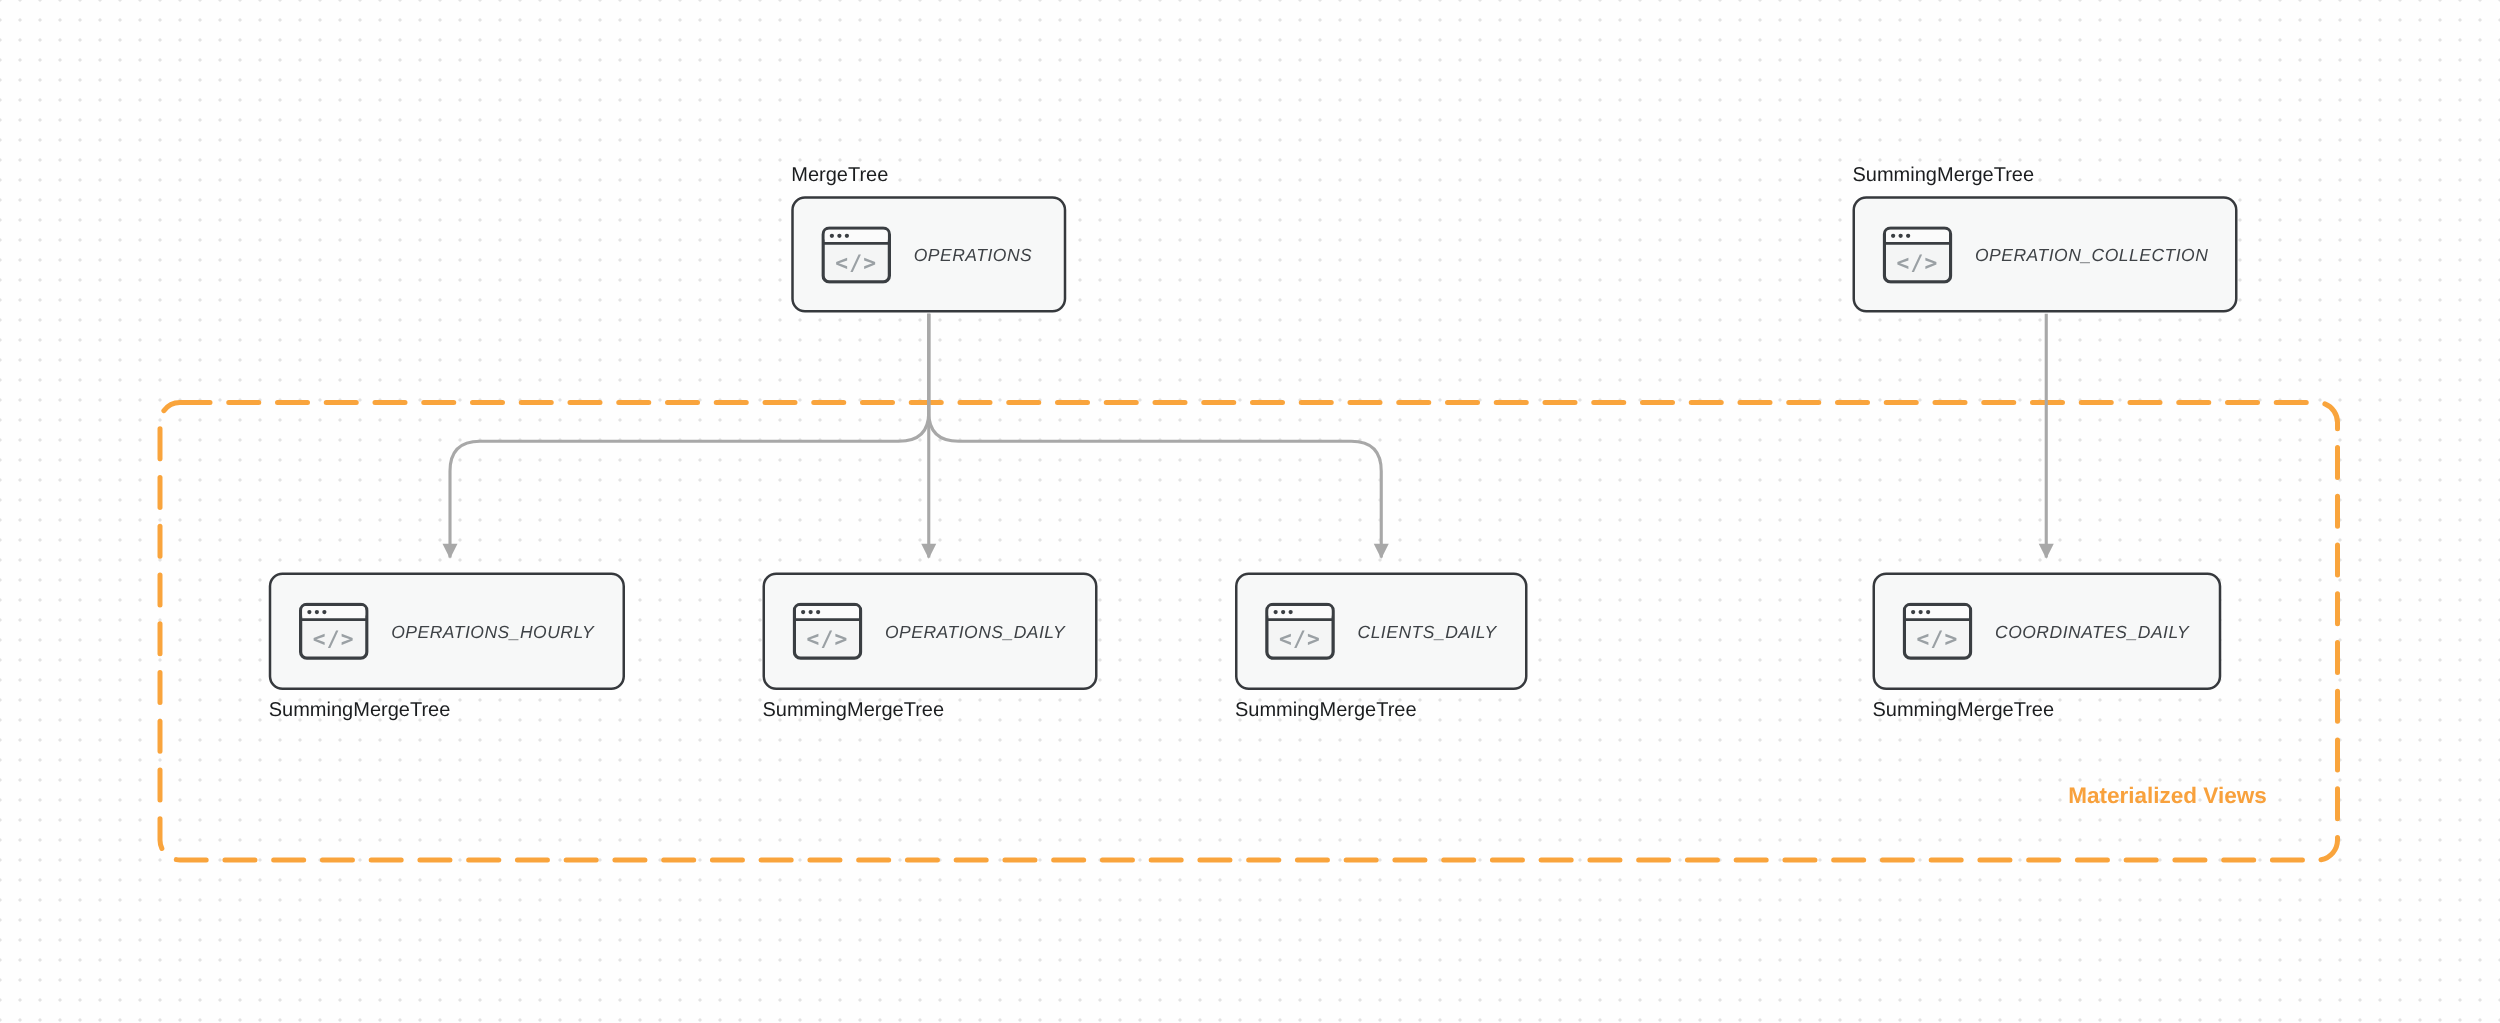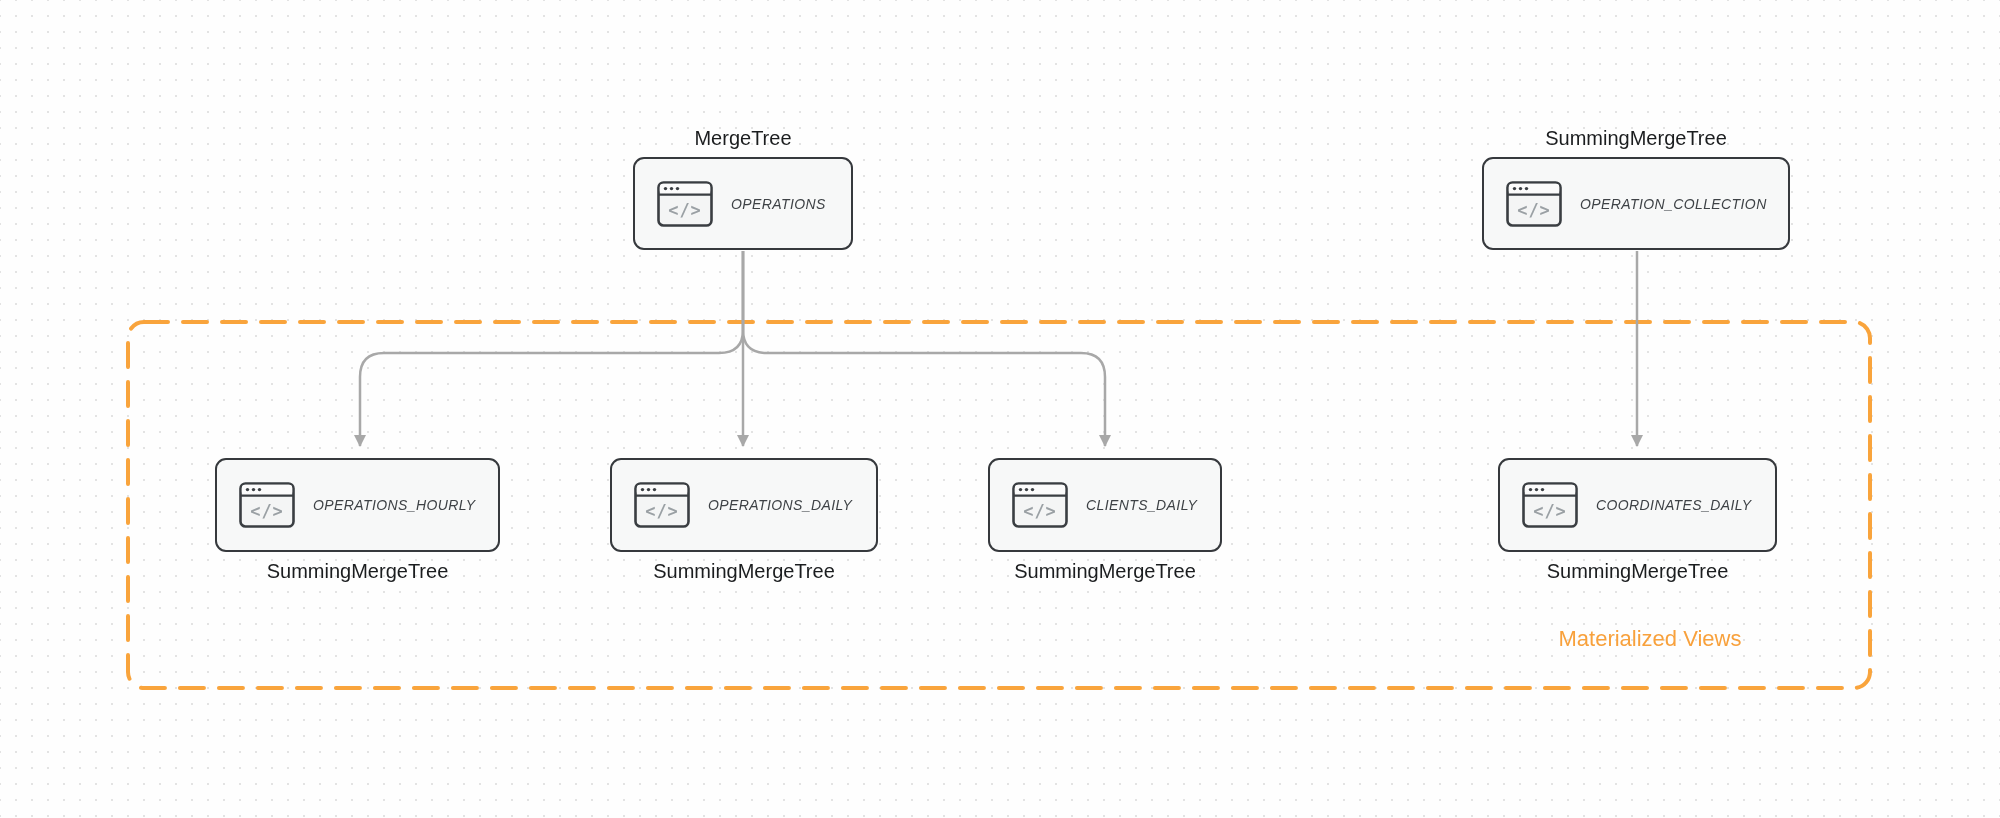--- a/index.html
+++ b/index.html
@@ -44,38 +44,38 @@
     font-style: italic;
     font-size: 14px;
     color: #3e4246;
     letter-spacing: 0.4px;
     white-space: nowrap;
   }
 
   .engine-label {
     position: absolute;
     width: 100%;
-    text-align: center;
-    font-size: 20px;
+    text-align: left;
+    font-size: 16px;
     color: #1b1d1f;
     white-space: nowrap;
   }
   .engine-label.above { bottom: calc(100% + 7px); }
   .engine-label.below { top: calc(100% + 8px); }
 
   .icon-window { flex: 0 0 auto; display: block; }
 
   .group-label {
     position: absolute;
-    left: 1544px;
+    left: 1628px;
     top: 626px;
     width: 212px;
     text-align: center;
-    font-size: 22px;
-    font-weight: 400;
+    font-size: 18px;
+    font-weight: 700;
     color: #f8a13c;
     white-space: nowrap;
   }
 </style>
 </head>
 <body>
 
 <div class="canvas">
 
   <svg class="overlay" viewBox="0 0 2000 818">

